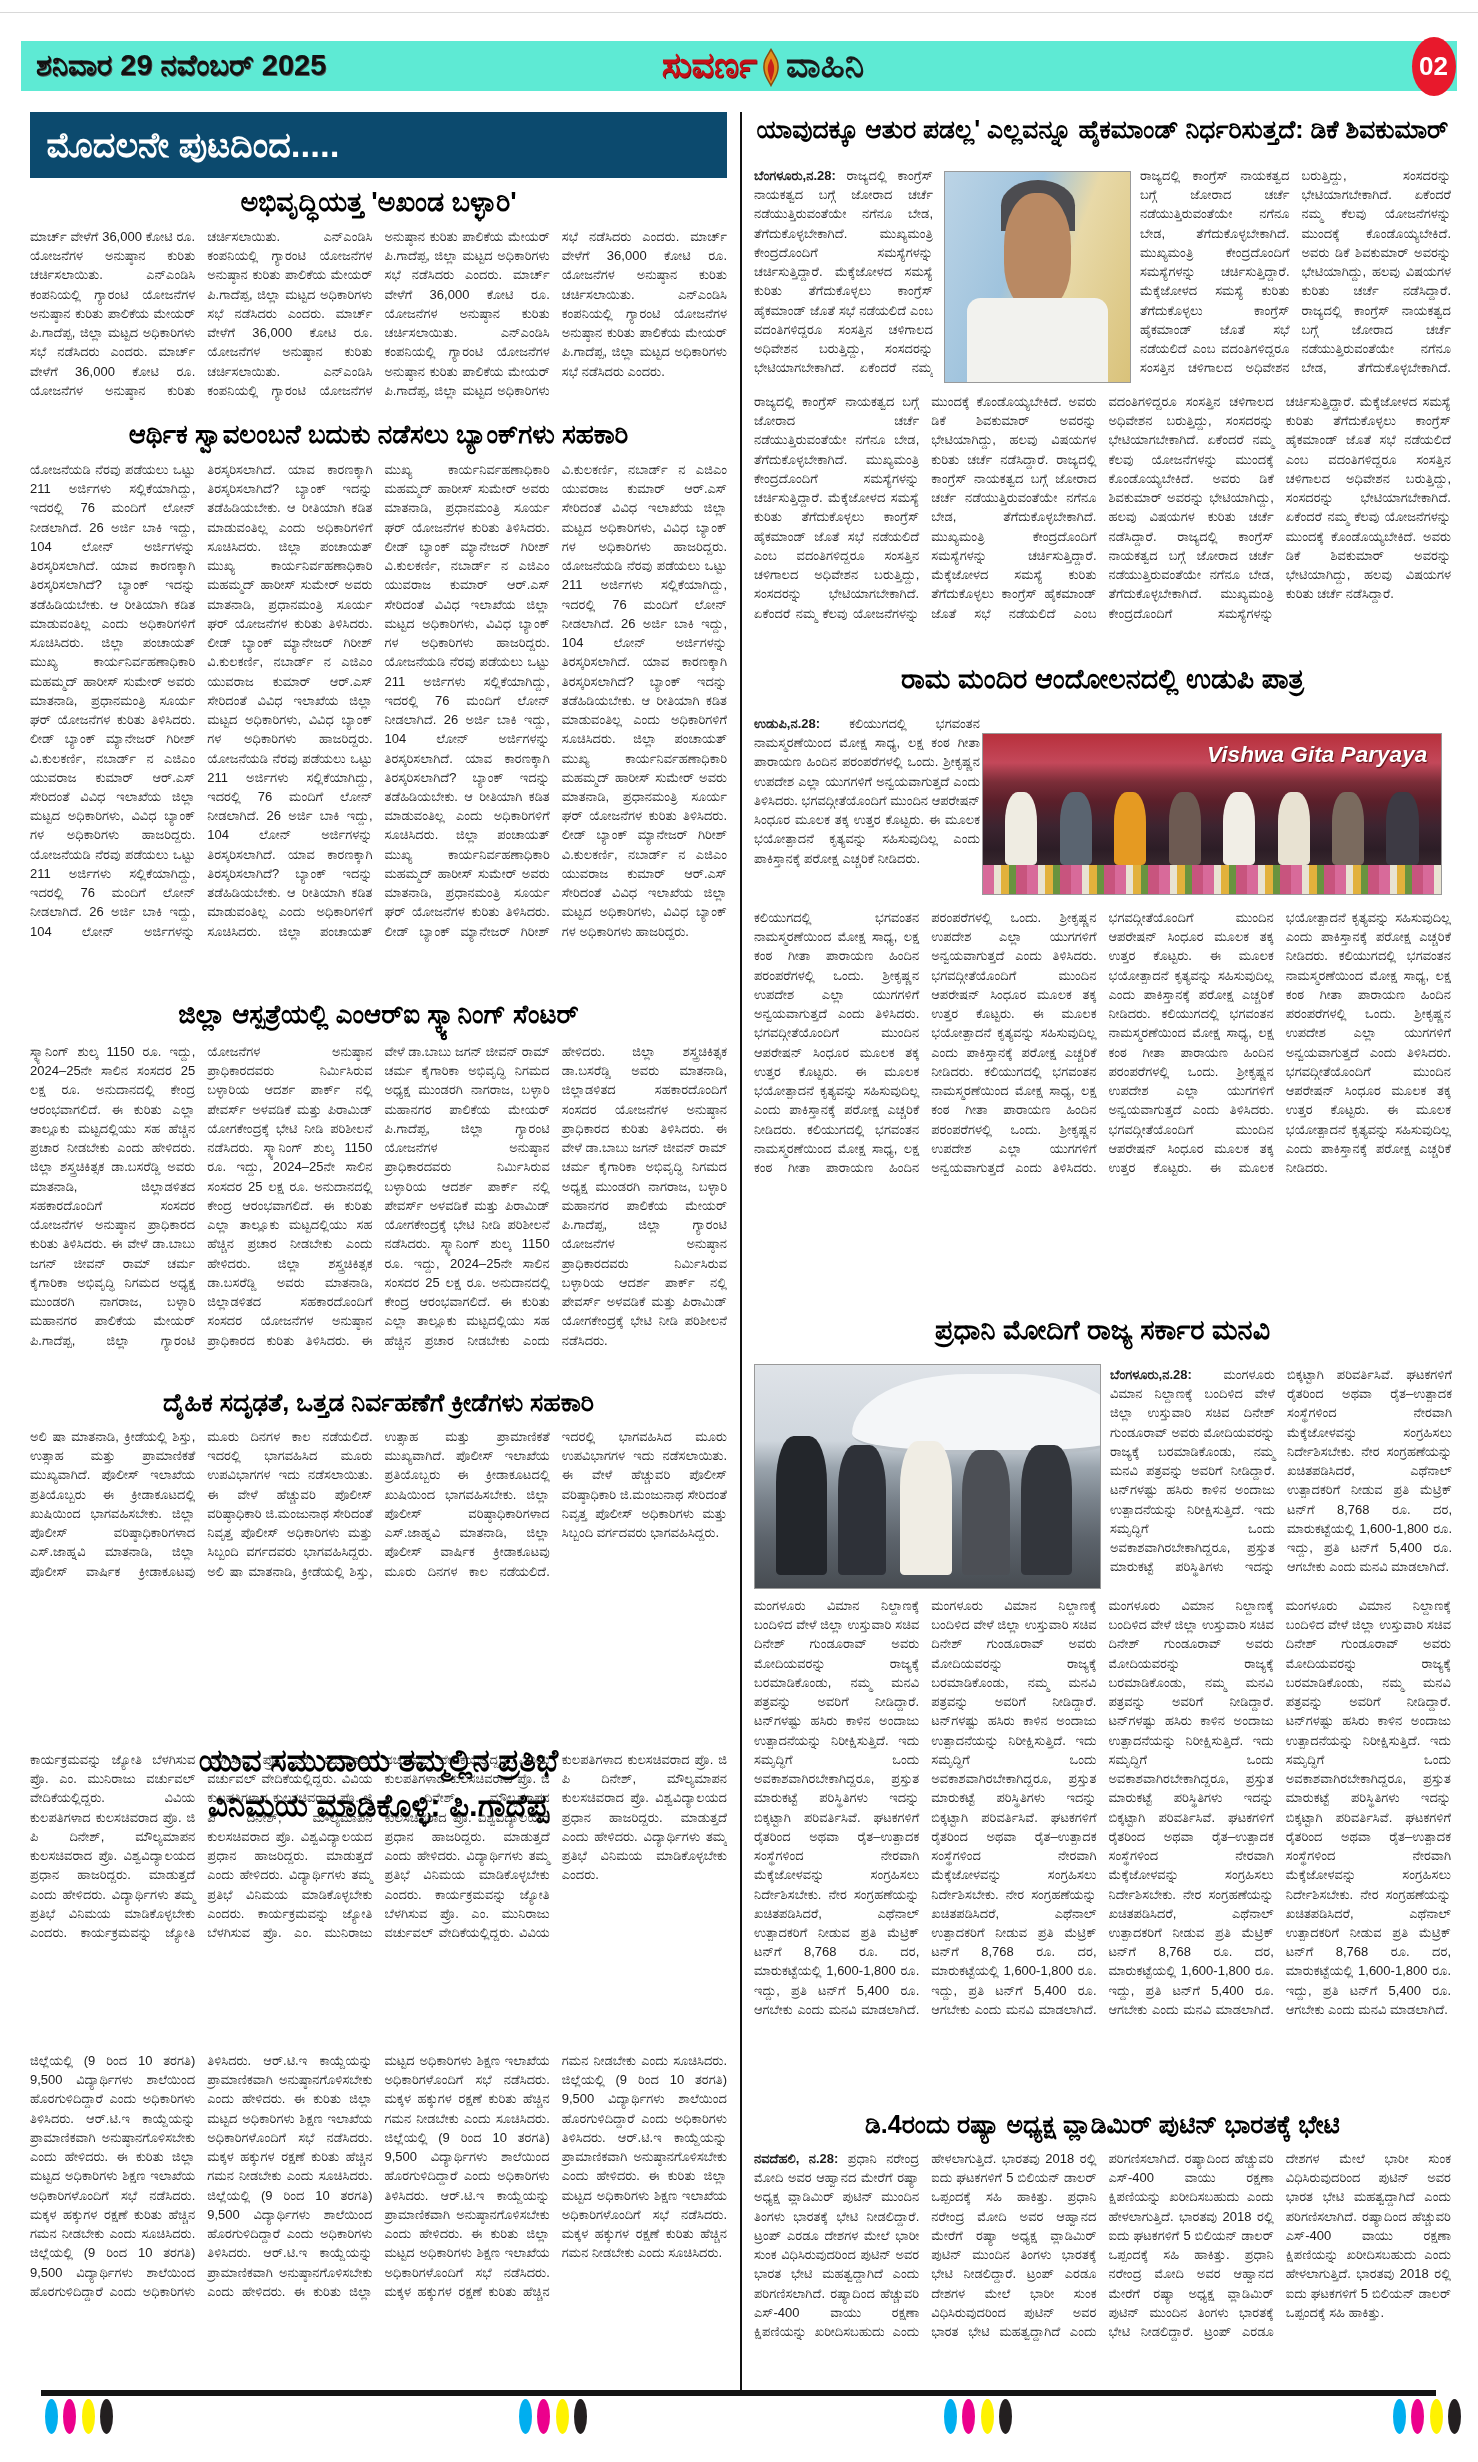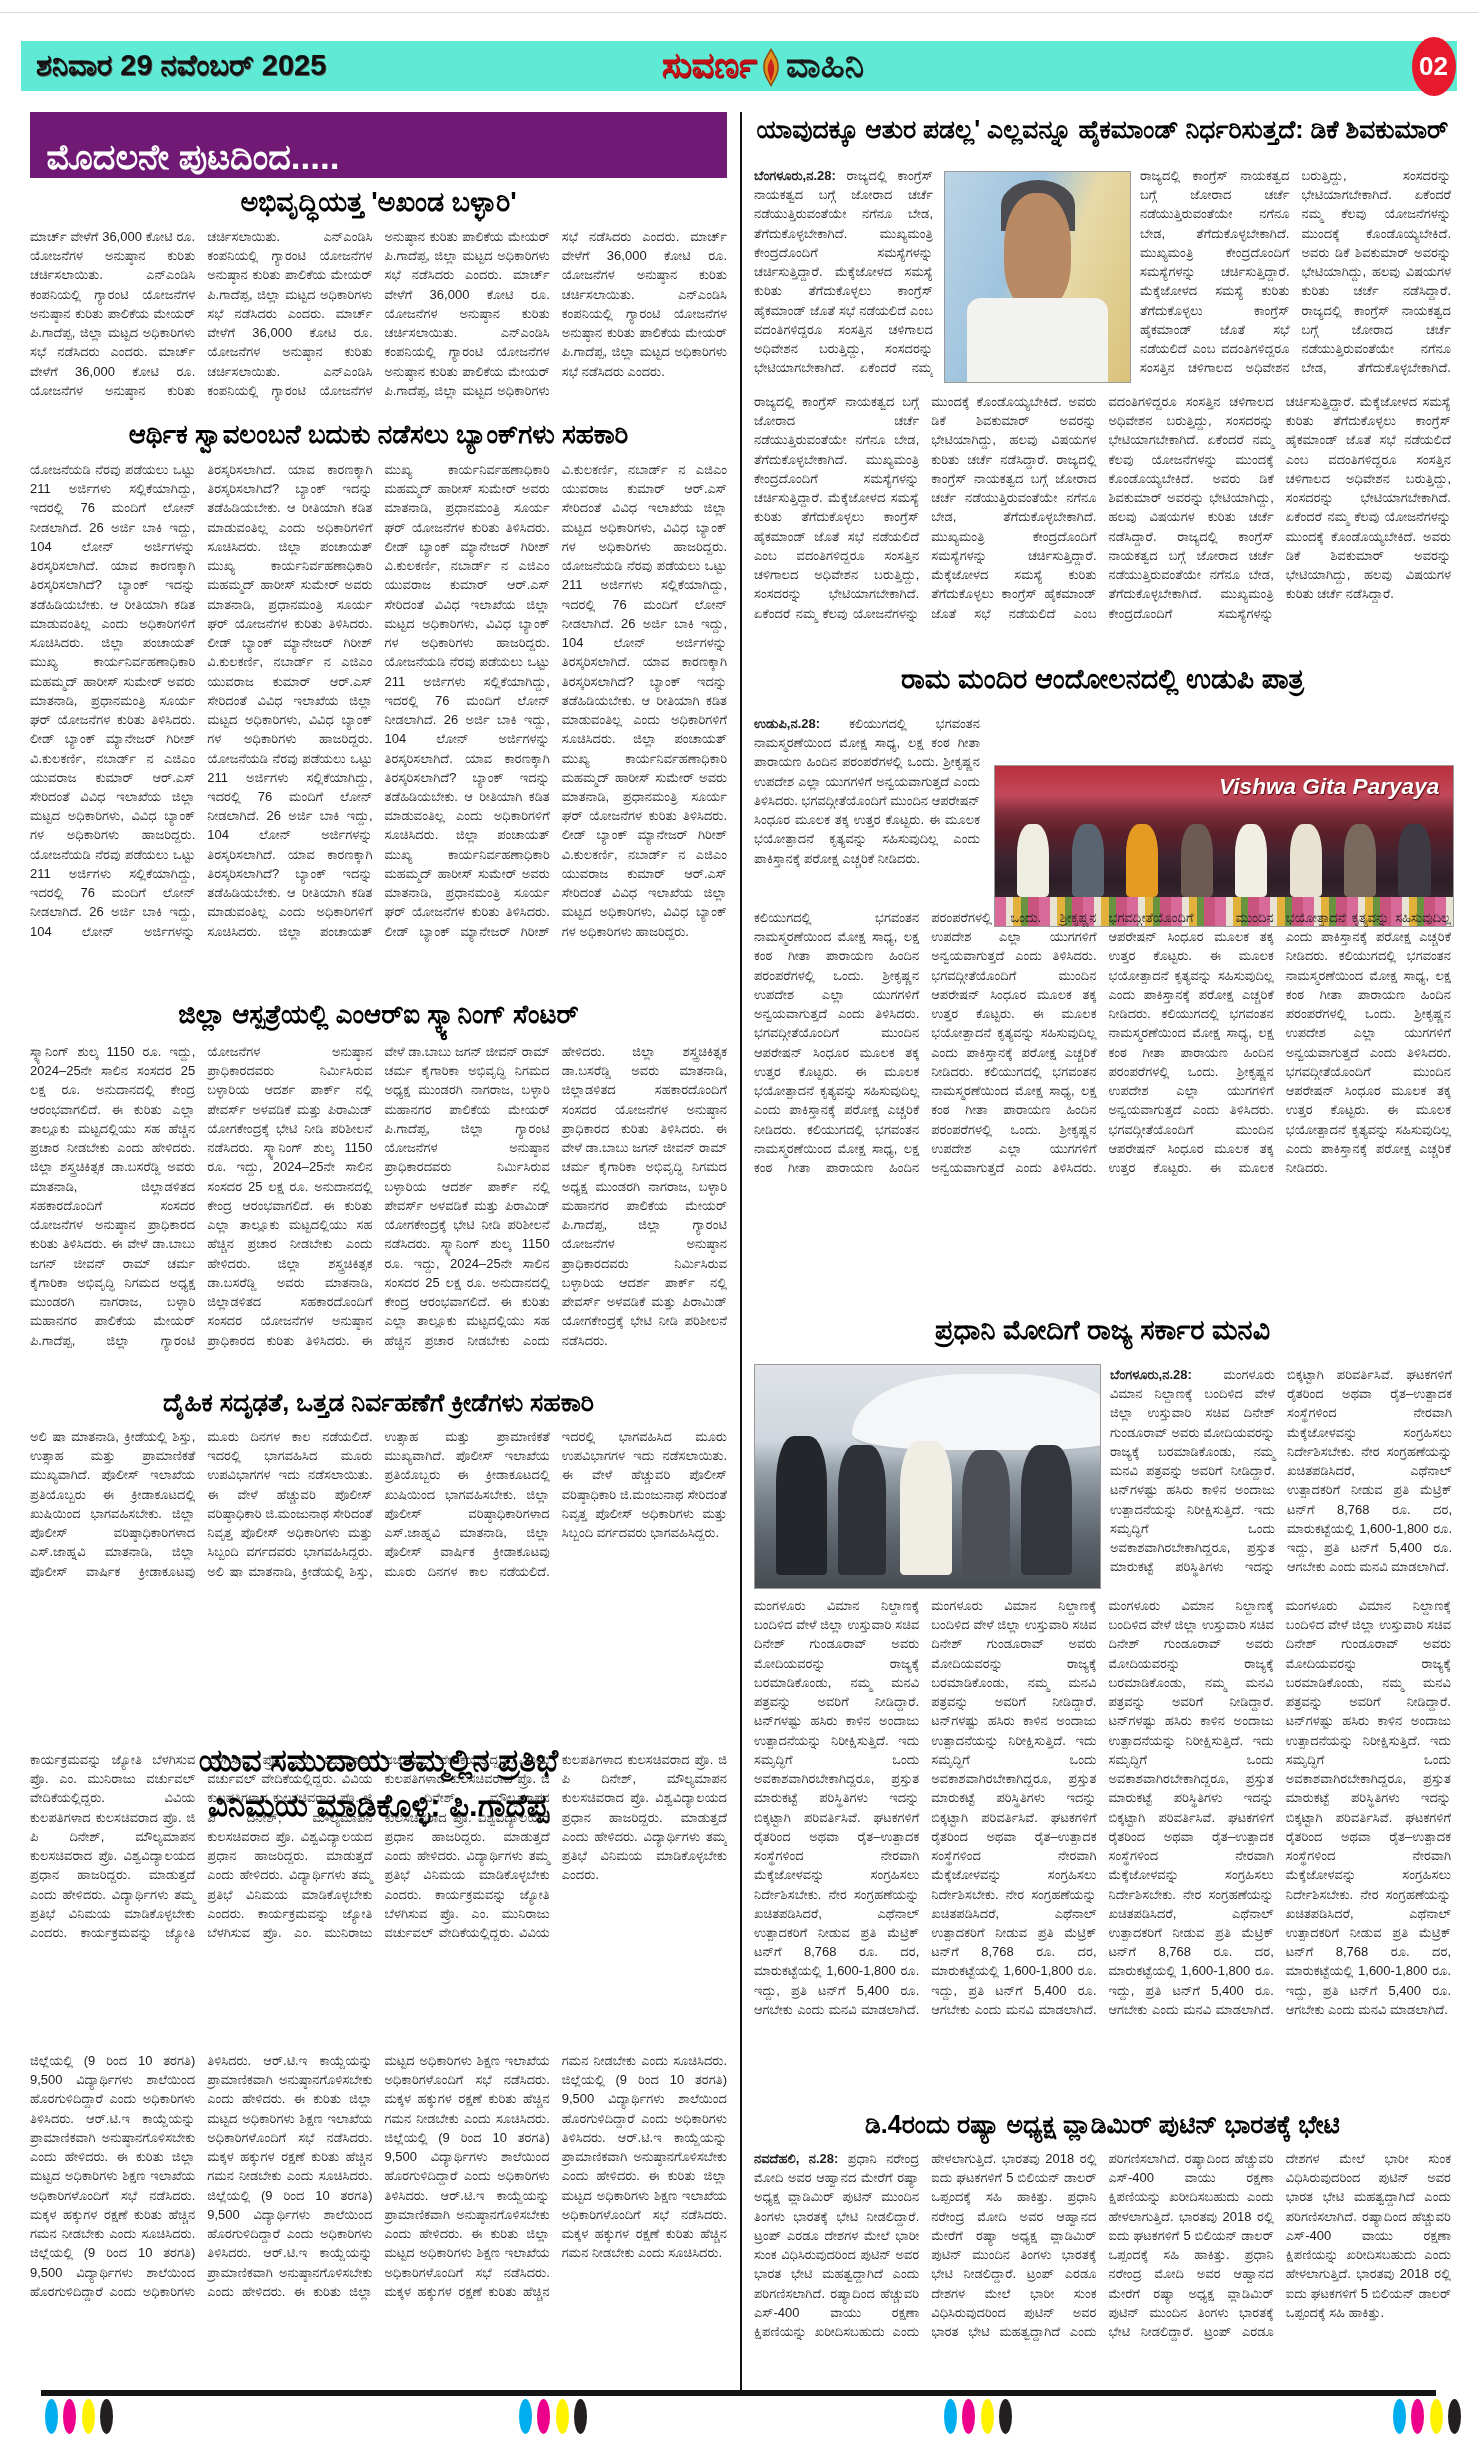--- a/index.html
+++ b/index.html
@@ -25,22 +25,22 @@
   .half{position:absolute;top:0;}
   .headline{position:absolute;width:100%;text-align:center;font-weight:bold;color:#000;line-height:1.15;}
   .body-cols{position:absolute;text-align:justify;font-size:13px;line-height:1.48;color:#1c1c1c;
              overflow:hidden;column-gap:12px;word-break:break-word;}
   .c4{column-count:4;}
   .c2{column-count:2;}
   .c1{column-count:1;}
   .dateline{font-weight:bold;}
 
   
-  .blue-banner{position:absolute;left:0;top:0;width:697px;height:66px;background:#701a75;
-               display:flex;align-items:flex-end;}
+  .blue-banner{position:absolute;left:0;top:0;width:697px;height:66px;background:#0c4a6e;
+               display:flex;align-items:center;}
   .blue-banner span{color:#fff;font-size:35px;font-weight:bold;padding-left:16.6px;}
 
   
   .photo{position:absolute;overflow:hidden;border:0.8px solid #999;}
   .ph-dk{background:linear-gradient(110deg,#bcd4e6 0%,#9fc3dd 38%,#e8d9a8 60%,#d9c27a 100%);}
   .ph-dk .head{position:absolute;left:32%;top:10%;width:36%;height:55%;background:#b98963;border-radius:46% 46% 40% 40%;}
   .ph-dk .hair{position:absolute;left:30%;top:4%;width:40%;height:24%;background:#4c4c50;border-radius:50% 50% 0 0;}
   .ph-dk .shirt{position:absolute;left:12%;top:60%;width:76%;height:40%;background:#f2f2ee;border-radius:13.6px 13.6px 0 0;}
   .ph-vg{background:linear-gradient(180deg,#b8303c 0%,#c4485a 18%,#7b2d38 30%,#5b1f2a 42%,#3c2430 58%,#2c1d26 72%,#4a3a3c 100%);}
   .ph-vg .bannertext{position:absolute;right:3%;top:5%;color:#fff;font-size:22.6px;font-weight:bold;
@@ -113,21 +113,21 @@
     <div class="photo ph-dk" style="left:190px;top:59px;width:185px;height:210px;">
       <div class="hair"></div>
       <div class="head"></div>
       <div class="shirt"></div>
     </div>
     <div class="body-cols c2" style="left:386px;top:54px;width:311px;height:219px;">ರಾಜ್ಯದಲ್ಲಿ ಕಾಂಗ್ರೆಸ್ ನಾಯಕತ್ವದ ಬಗ್ಗೆ ಜೋರಾದ ಚರ್ಚೆ ನಡೆಯುತ್ತಿರುವಂತೆಯೇ ನಗೆನೂ ಬೇಡ, ತೆಗೆದುಕೊಳ್ಳಬೇಕಾಗಿದೆ. ಮುಖ್ಯಮಂತ್ರಿ ಕೇಂದ್ರದೊಂದಿಗೆ ಸಮಸ್ಯೆಗಳನ್ನು ಚರ್ಚಿಸುತ್ತಿದ್ದಾರೆ. ಮೆಕ್ಕೆಜೋಳದ ಸಮಸ್ಯೆ ಕುರಿತು ತೆಗೆದುಕೊಳ್ಳಲು ಕಾಂಗ್ರೆಸ್ ಹೈಕಮಾಂಡ್ ಜೊತೆ ಸಭೆ ನಡೆಯಲಿದೆ ಎಂಬ ವದಂತಿಗಳಿದ್ದರೂ ಸಂಸತ್ತಿನ ಚಳಿಗಾಲದ ಅಧಿವೇಶನ ಬರುತ್ತಿದ್ದು, ಸಂಸದರನ್ನು ಭೇಟಿಯಾಗಬೇಕಾಗಿದೆ. ಏಕೆಂದರೆ ನಮ್ಮ ಕೆಲವು ಯೋಜನೆಗಳನ್ನು ಮುಂದಕ್ಕೆ ಕೊಂಡೊಯ್ಯಬೇಕಿದೆ. ಅವರು ಡಿಕೆ ಶಿವಕುಮಾರ್ ಅವರನ್ನು ಭೇಟಿಯಾಗಿದ್ದು, ಹಲವು ವಿಷಯಗಳ ಕುರಿತು ಚರ್ಚೆ ನಡೆಸಿದ್ದಾರೆ. ರಾಜ್ಯದಲ್ಲಿ ಕಾಂಗ್ರೆಸ್ ನಾಯಕತ್ವದ ಬಗ್ಗೆ ಜೋರಾದ ಚರ್ಚೆ ನಡೆಯುತ್ತಿರುವಂತೆಯೇ ನಗೆನೂ ಬೇಡ, ತೆಗೆದುಕೊಳ್ಳಬೇಕಾಗಿದೆ. ಮುಖ್ಯಮಂತ್ರಿ ಕೇಂದ್ರದೊಂದಿಗೆ ಸಮಸ್ಯೆಗಳನ್ನು ಚರ್ಚಿಸುತ್ತಿದ್ದಾರೆ. ಮೆಕ್ಕೆಜೋಳದ ಸಮಸ್ಯೆ ಕುರಿತು ತೆಗೆದುಕೊಳ್ಳಲು ಕಾಂಗ್ರೆಸ್ ಹೈಕಮಾಂಡ್ ಜೊತೆ ಸಭೆ ನಡೆಯಲಿದೆ ಎಂಬ ವದಂತಿಗಳಿದ್ದರೂ ಸಂಸತ್ತಿನ ಚಳಿಗಾಲದ ಅಧಿವೇಶನ ಬರುತ್ತಿದ್ದು, ಸಂಸದರನ್ನು ಭೇಟಿಯಾಗಬೇಕಾಗಿದೆ. ಏಕೆಂದರೆ ನಮ್ಮ ಕೆಲವು ಯೋಜನೆಗಳನ್ನು ಮುಂದಕ್ಕೆ ಕೊಂಡೊಯ್ಯಬೇಕಿದೆ. ಅವರು ಡಿಕೆ ಶಿವಕುಮಾರ್ ಅವರನ್ನು ಭೇಟಿಯಾಗಿದ್ದು, ಹಲವು ವಿಷಯಗಳ ಕುರಿತು ಚರ್ಚೆ ನಡೆಸಿದ್ದಾರೆ.</div>
     <div class="body-cols c4" style="left:0;top:280px;width:697px;height:255px;">ರಾಜ್ಯದಲ್ಲಿ ಕಾಂಗ್ರೆಸ್ ನಾಯಕತ್ವದ ಬಗ್ಗೆ ಜೋರಾದ ಚರ್ಚೆ ನಡೆಯುತ್ತಿರುವಂತೆಯೇ ನಗೆನೂ ಬೇಡ, ತೆಗೆದುಕೊಳ್ಳಬೇಕಾಗಿದೆ. ಮುಖ್ಯಮಂತ್ರಿ ಕೇಂದ್ರದೊಂದಿಗೆ ಸಮಸ್ಯೆಗಳನ್ನು ಚರ್ಚಿಸುತ್ತಿದ್ದಾರೆ. ಮೆಕ್ಕೆಜೋಳದ ಸಮಸ್ಯೆ ಕುರಿತು ತೆಗೆದುಕೊಳ್ಳಲು ಕಾಂಗ್ರೆಸ್ ಹೈಕಮಾಂಡ್ ಜೊತೆ ಸಭೆ ನಡೆಯಲಿದೆ ಎಂಬ ವದಂತಿಗಳಿದ್ದರೂ ಸಂಸತ್ತಿನ ಚಳಿಗಾಲದ ಅಧಿವೇಶನ ಬರುತ್ತಿದ್ದು, ಸಂಸದರನ್ನು ಭೇಟಿಯಾಗಬೇಕಾಗಿದೆ. ಏಕೆಂದರೆ ನಮ್ಮ ಕೆಲವು ಯೋಜನೆಗಳನ್ನು ಮುಂದಕ್ಕೆ ಕೊಂಡೊಯ್ಯಬೇಕಿದೆ. ಅವರು ಡಿಕೆ ಶಿವಕುಮಾರ್ ಅವರನ್ನು ಭೇಟಿಯಾಗಿದ್ದು, ಹಲವು ವಿಷಯಗಳ ಕುರಿತು ಚರ್ಚೆ ನಡೆಸಿದ್ದಾರೆ. ರಾಜ್ಯದಲ್ಲಿ ಕಾಂಗ್ರೆಸ್ ನಾಯಕತ್ವದ ಬಗ್ಗೆ ಜೋರಾದ ಚರ್ಚೆ ನಡೆಯುತ್ತಿರುವಂತೆಯೇ ನಗೆನೂ ಬೇಡ, ತೆಗೆದುಕೊಳ್ಳಬೇಕಾಗಿದೆ. ಮುಖ್ಯಮಂತ್ರಿ ಕೇಂದ್ರದೊಂದಿಗೆ ಸಮಸ್ಯೆಗಳನ್ನು ಚರ್ಚಿಸುತ್ತಿದ್ದಾರೆ. ಮೆಕ್ಕೆಜೋಳದ ಸಮಸ್ಯೆ ಕುರಿತು ತೆಗೆದುಕೊಳ್ಳಲು ಕಾಂಗ್ರೆಸ್ ಹೈಕಮಾಂಡ್ ಜೊತೆ ಸಭೆ ನಡೆಯಲಿದೆ ಎಂಬ ವದಂತಿಗಳಿದ್ದರೂ ಸಂಸತ್ತಿನ ಚಳಿಗಾಲದ ಅಧಿವೇಶನ ಬರುತ್ತಿದ್ದು, ಸಂಸದರನ್ನು ಭೇಟಿಯಾಗಬೇಕಾಗಿದೆ. ಏಕೆಂದರೆ ನಮ್ಮ ಕೆಲವು ಯೋಜನೆಗಳನ್ನು ಮುಂದಕ್ಕೆ ಕೊಂಡೊಯ್ಯಬೇಕಿದೆ. ಅವರು ಡಿಕೆ ಶಿವಕುಮಾರ್ ಅವರನ್ನು ಭೇಟಿಯಾಗಿದ್ದು, ಹಲವು ವಿಷಯಗಳ ಕುರಿತು ಚರ್ಚೆ ನಡೆಸಿದ್ದಾರೆ. ರಾಜ್ಯದಲ್ಲಿ ಕಾಂಗ್ರೆಸ್ ನಾಯಕತ್ವದ ಬಗ್ಗೆ ಜೋರಾದ ಚರ್ಚೆ ನಡೆಯುತ್ತಿರುವಂತೆಯೇ ನಗೆನೂ ಬೇಡ, ತೆಗೆದುಕೊಳ್ಳಬೇಕಾಗಿದೆ. ಮುಖ್ಯಮಂತ್ರಿ ಕೇಂದ್ರದೊಂದಿಗೆ ಸಮಸ್ಯೆಗಳನ್ನು ಚರ್ಚಿಸುತ್ತಿದ್ದಾರೆ. ಮೆಕ್ಕೆಜೋಳದ ಸಮಸ್ಯೆ ಕುರಿತು ತೆಗೆದುಕೊಳ್ಳಲು ಕಾಂಗ್ರೆಸ್ ಹೈಕಮಾಂಡ್ ಜೊತೆ ಸಭೆ ನಡೆಯಲಿದೆ ಎಂಬ ವದಂತಿಗಳಿದ್ದರೂ ಸಂಸತ್ತಿನ ಚಳಿಗಾಲದ ಅಧಿವೇಶನ ಬರುತ್ತಿದ್ದು, ಸಂಸದರನ್ನು ಭೇಟಿಯಾಗಬೇಕಾಗಿದೆ. ಏಕೆಂದರೆ ನಮ್ಮ ಕೆಲವು ಯೋಜನೆಗಳನ್ನು ಮುಂದಕ್ಕೆ ಕೊಂಡೊಯ್ಯಬೇಕಿದೆ. ಅವರು ಡಿಕೆ ಶಿವಕುಮಾರ್ ಅವರನ್ನು ಭೇಟಿಯಾಗಿದ್ದು, ಹಲವು ವಿಷಯಗಳ ಕುರಿತು ಚರ್ಚೆ ನಡೆಸಿದ್ದಾರೆ.</div>
 
     <div class="headline" style="top:552px;font-size:27px;">ರಾಮ ಮಂದಿರ ಆಂದೋಲನದಲ್ಲಿ ಉಡುಪಿ ಪಾತ್ರ</div>
     <div class="body-cols c1" style="left:0;top:602px;width:226px;height:308px;"><span class="dateline">ಉಡುಪಿ,ನ.28:</span> <span>ಕಲಿಯುಗದಲ್ಲಿ ಭಗವಂತನ ನಾಮಸ್ಮರಣೆಯಿಂದ ಮೋಕ್ಷ ಸಾಧ್ಯ, ಲಕ್ಷ ಕಂಠ ಗೀತಾ ಪಾರಾಯಣ ಹಿಂದಿನ ಪರಂಪರೆಗಳಲ್ಲಿ ಒಂದು. ಶ್ರೀಕೃಷ್ಣನ ಉಪದೇಶ ಎಲ್ಲಾ ಯುಗಗಳಿಗೆ ಅನ್ವಯವಾಗುತ್ತದೆ ಎಂದು ತಿಳಿಸಿದರು. ಭಗವದ್ಗೀತೆಯೊಂದಿಗೆ ಮುಂದಿನ ಆಪರೇಷನ್ ಸಿಂಧೂರ ಮೂಲಕ ತಕ್ಕ ಉತ್ತರ ಕೊಟ್ಟರು. ಈ ಮೂಲಕ ಭಯೋತ್ಪಾದನೆ ಕೃತ್ಯವನ್ನು ಸಹಿಸುವುದಿಲ್ಲ ಎಂದು ಪಾಕಿಸ್ತಾನಕ್ಕೆ ಪರೋಕ್ಷ ಎಚ್ಚರಿಕೆ ನೀಡಿದರು.</span></div>
-    <div class="photo ph-vg" style="left:240px;top:621px;width:458px;height:160px;margin-top:32px;">
+    <div class="photo ph-vg" style="left:228px;top:621px;width:458px;height:160px;">
       <div class="bannertext">Vishwa Gita Paryaya</div>
       <div class="stage">
         <i class="fig" style="background:#efece2;"></i>
         <i class="fig" style="background:#5a6470;"></i>
         <i class="fig" style="background:#e59a22;"></i>
         <i class="fig" style="background:#6d5a52;"></i>
         <i class="fig" style="background:#f1eee6;"></i>
         <i class="fig" style="background:#e8e2d2;"></i>
         <i class="fig" style="background:#7a6a5e;"></i>
         <i class="fig" style="background:#3d3a44;"></i>

